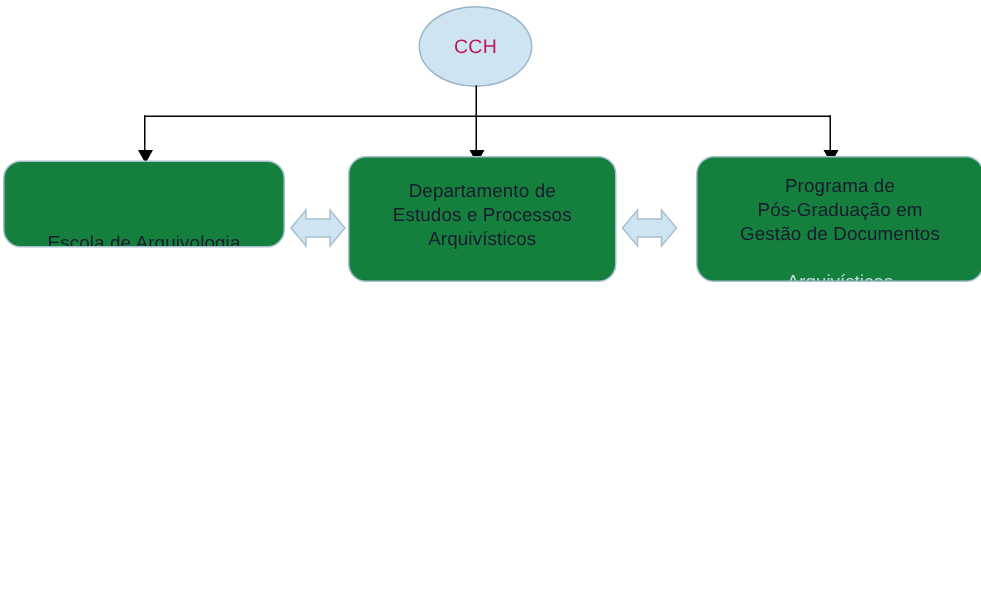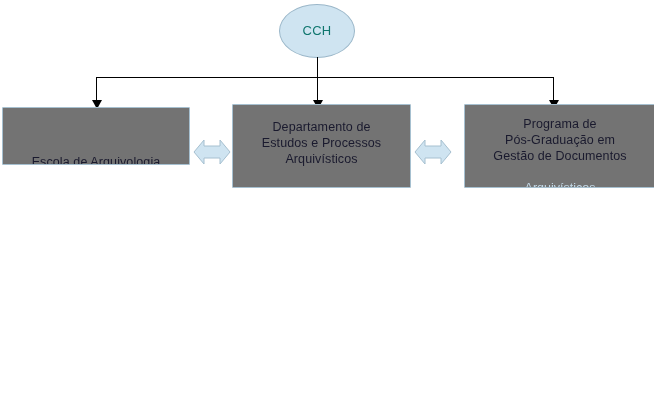--- a/index.html
+++ b/index.html
@@ -26,32 +26,32 @@
     border-radius: 50%;
     background: #cfe4f1;
     border: 1px solid #9bb7c9;
     box-sizing: border-box;
     display: flex;
     align-items: center;
     justify-content: center;
   }
   .ellipse-node .node-label {
     font-size: 13px;
-    color: #0f766e;
+    color: #be185d;
     line-height: 1.15;
     text-align: center;
     letter-spacing: 0.2px;
   }
 
   
   .box-node {
     position: absolute;
-    background: #737373;
+    background: #15803d;
     border: 1px solid #a6c0d0;
-    border-radius: 1px;
+    border-radius: 12px;
     box-sizing: border-box;
     overflow: hidden;
   }
   .box-node .node-label {
     position: absolute;
     left: 0;
     right: 0;
     text-align: center;
     font-size: 12.5px;
     color: #1a1a2e;

